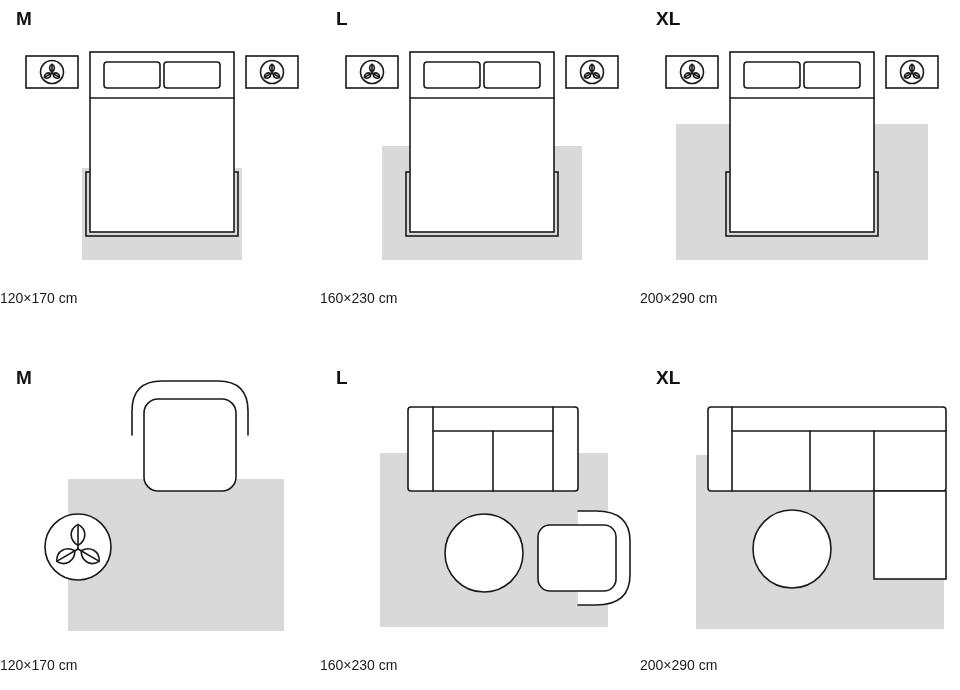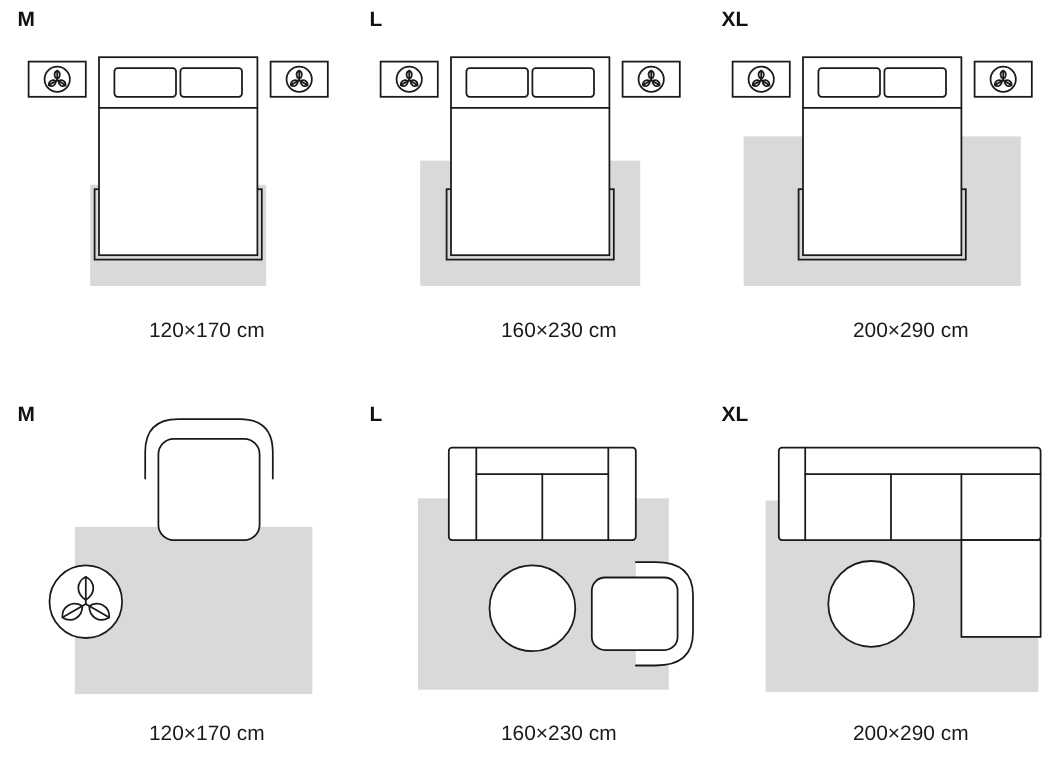--- a/index.html
+++ b/index.html
@@ -35,24 +35,22 @@
     position: absolute;
     left: 12px;
     display: block;
   }
   .row-top .illus { top: 42px; }
   .row-bottom .illus { top: 32px; }
   .dims {
     position: absolute;
     left: 0;
     width: 100%;
-    text-align: center;
-    font-size: 19px;
+    font-size: 14px;
     color: #1a1a1a;
-    margin-left: 28px;
   }
   .row-top .dims { top: 290px; }
   .row-bottom .dims { top: 312px; }
 
   
   .rug { fill: #d9d9d9; stroke: none; }
   .ln { stroke: #1a1a1a; stroke-width: 1.6; stroke-linecap: round; }
   .nofill { fill: none; }
   .fillw { fill: #ffffff; }
   .defs-holder { position: absolute; width: 0; height: 0; }

